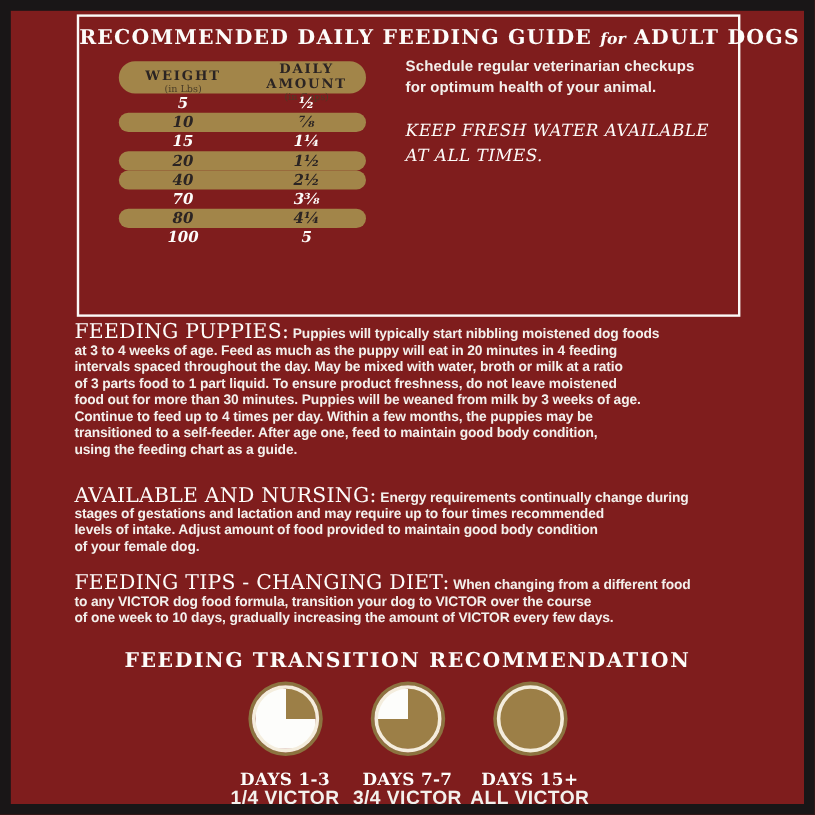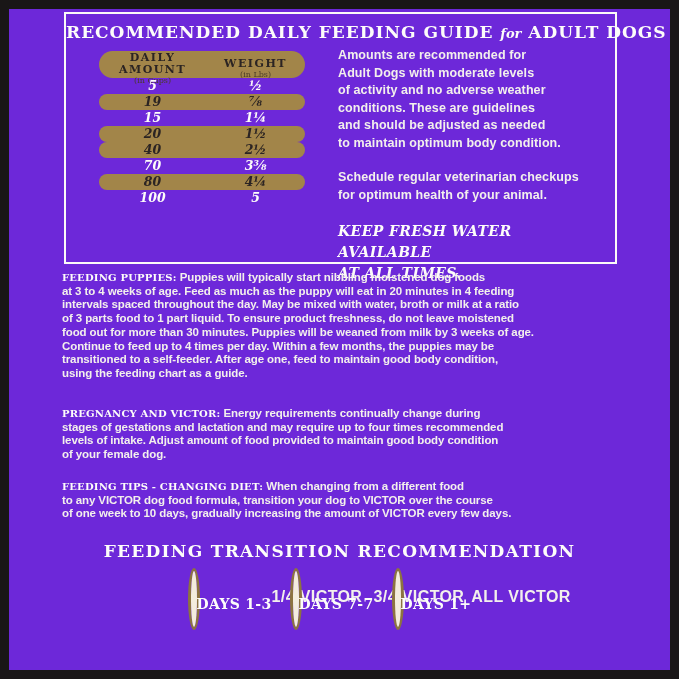--- a/index.html
+++ b/index.html
@@ -1,18 +1,18 @@
 <!DOCTYPE html>
 <html><head>
 <meta charset="utf-8">
 <style>
   html,body{margin:0;padding:0;background:#191617;}
   .canvas{
     position:relative;width:679px;height:679px;box-sizing:border-box;
-    background:#6d28d9;border:9px solid #191617;overflow:hidden;
+    background:#7f1d1d;border:9px solid #191617;overflow:hidden;
     font-family:"Liberation Sans",sans-serif;color:#f7f4ef;
   }
   
   .panel{
     position:absolute;left:55px;top:3px;width:553px;height:252px;
     border:2px solid #fbfaf8;box-sizing:border-box;
   }
   .panel-title{
     position:absolute;top:8px;left:0;width:100%;text-align:center;white-space:nowrap;
     font-family:"DejaVu Serif",serif;font-weight:bold;font-size:17px;letter-spacing:1px;color:#fdfcfa;
@@ -36,44 +36,44 @@
     margin-top:7px;text-align:center;white-space:pre-line;
     font-family:"DejaVu Serif",serif;font-weight:bold;font-size:12.5px;line-height:14.5px;color:#fdfcfa;
   }
   
   .notes{position:absolute;left:272px;top:33px;width:268px;}
   .note-p{
     margin:0 0 17px 0;white-space:pre-line;
     font-size:12.5px;font-weight:bold;line-height:17.5px;letter-spacing:.1px;color:#f3f0ec;
   }
   .water{
-    margin:0;white-space:pre-line;font-family:"DejaVu Serif",serif;font-style:italic;font-weight:bold;
+    margin:0;white-space:pre-line;font-family:"DejaVu Serif",serif;font-style:italic;font-weight:normal;
     font-size:14px;line-height:21px;letter-spacing:.4px;color:#fdfcfa;
   }
   
   .sec{
     position:absolute;left:53px;width:578px;margin:0;white-space:pre-line;
     font-size:11.5px;font-weight:bold;line-height:13.7px;letter-spacing:-.1px;color:#f3f0ec;
   }
   .sec-h{
-    font-family:"DejaVu Serif",serif;font-weight:bold;font-size:10px;letter-spacing:.2px;color:#fdfcfa;
+    font-family:"DejaVu Serif",serif;font-weight:normal;font-size:17px;letter-spacing:.2px;color:#fdfcfa;
   }
   .sec.p1{top:262px;}
   .sec.p2{top:398px;}
   .sec.p3{top:471px;}
   
   .trans-title{
     position:absolute;top:532px;left:0;width:100%;text-align:center;
     font-family:"DejaVu Serif",serif;font-weight:bold;font-size:17px;letter-spacing:1.3px;color:#fdfcfa;
   }
   .steps{
     position:absolute;top:557px;left:0;width:100%;
     display:flex;justify-content:center;gap:8px;
   }
-  .step{width:94px;display:flex;flex-direction:row;align-items:center;}
+  .step{width:94px;display:flex;flex-direction:column;align-items:center;}
   .pie{
     width:50px;height:50px;border-radius:50%;
     border:3px solid #f4eddd;box-shadow:0 0 0 3px #8c7340;
     margin-top:5px;background:#fdfdfb;
   }
   .days{
     margin-top:16px;font-family:"DejaVu Serif",serif;font-weight:bold;font-size:14px;
     letter-spacing:.3px;color:#fdfcfa;line-height:15px;white-space:nowrap;
   }
   .amt{
@@ -85,34 +85,34 @@
 <body>
 
 <div class="canvas">
 
   <div class="panel">
     <div class="panel-title"><span>RECOMMENDED DAILY FEEDING GUIDE</span> <span class="for">for</span> <span>ADULT DOGS</span></div>
 
     <div class="feed-table">
       <div class="thead">
         <div class="th">
+          <div class="th-label">WEIGHT</div>
+          <div class="th-sub">(in Lbs)</div>
+        </div>
+        <div class="th">
           <div class="th-label">DAILY AMOUNT</div>
           <div class="th-sub">(in Cups)</div>
-        </div>
-        <div class="th">
-          <div class="th-label">WEIGHT</div>
-          <div class="th-sub">(in Lbs)</div>
         </div>
       </div>
       <div class="trow dark">
           <span>5</span>
           <span>½</span>
         </div>
       <div class="trow tan">
-          <span>19</span>
+          <span>10</span>
           <span>⅞</span>
         </div>
       <div class="trow dark">
           <span>15</span>
           <span>1¼</span>
         </div>
       <div class="trow tan">
           <span>20</span>
           <span>1½</span>
         </div>
@@ -128,43 +128,37 @@
           <span>80</span>
           <span>4¼</span>
         </div>
       <div class="trow dark">
           <span>100</span>
           <span>5</span>
         </div>
     </div>
 
     <div class="notes">
-      <p class="note-p">Amounts are recommended for
-Adult Dogs with moderate levels
-of activity and no adverse weather
-conditions. These are guidelines
-and should be adjusted as needed
-to maintain optimum body condition.</p>
       <p class="note-p">Schedule regular veterinarian checkups
 for optimum health of your animal.</p>
       <p class="water">KEEP FRESH WATER AVAILABLE
 AT ALL TIMES.</p>
     </div>
   </div>
 
   <p class="sec p1"><span class="sec-h">FEEDING PUPPIES:</span> <span>Puppies will typically start nibbling moistened dog foods
 at 3 to 4 weeks of age. Feed as much as the puppy will eat in 20 minutes in 4 feeding
 intervals spaced throughout the day. May be mixed with water, broth or milk at a ratio
 of 3 parts food to 1 part liquid. To ensure product freshness, do not leave moistened
 food out for more than 30 minutes. Puppies will be weaned from milk by 3 weeks of age.
 Continue to feed up to 4 times per day. Within a few months, the puppies may be
 transitioned to a self-feeder. After age one, feed to maintain good body condition,
 using the feeding chart as a guide.</span></p>
 
-  <p class="sec p2"><span class="sec-h">PREGNANCY AND VICTOR:</span> <span>Energy requirements continually change during
+  <p class="sec p2"><span class="sec-h">AVAILABLE AND NURSING:</span> <span>Energy requirements continually change during
 stages of gestations and lactation and may require up to four times recommended
 levels of intake. Adjust amount of food provided to maintain good body condition
 of your female dog.</span></p>
 
   <p class="sec p3"><span class="sec-h">FEEDING TIPS - CHANGING DIET:</span> <span>When changing from a different food
 to any VICTOR dog food formula, transition your dog to VICTOR over the course
 of one week to 10 days, gradually increasing the amount of VICTOR every few days.</span></p>
 
   <div class="trans-title">FEEDING TRANSITION RECOMMENDATION</div>
 
@@ -174,18 +168,18 @@
       <div class="days">DAYS 1-3</div>
       <div class="amt">1/4 VICTOR</div>
     </div>
     <div class="step">
       <div class="pie" style="background: conic-gradient(rgb(156, 127, 71) 0deg, rgb(156, 127, 71) 75%, rgb(253, 253, 251) 75%, rgb(253, 253, 251) 100%);"></div>
       <div class="days">DAYS 7-7</div>
       <div class="amt">3/4 VICTOR</div>
     </div>
     <div class="step">
       <div class="pie" style="background: rgb(156, 127, 71);"></div>
-      <div class="days">DAYS 1+</div>
+      <div class="days">DAYS 15+</div>
       <div class="amt">ALL VICTOR</div>
     </div>
   </div>
 
 </div>
 
 </body></html>

